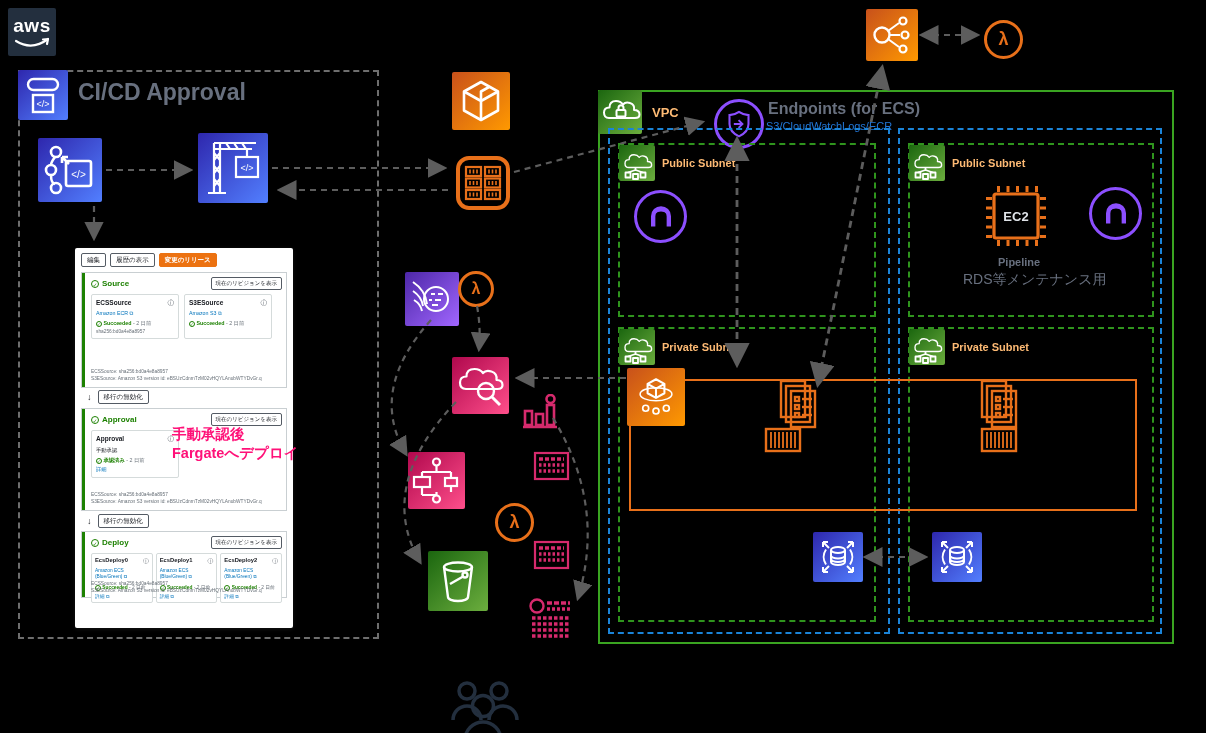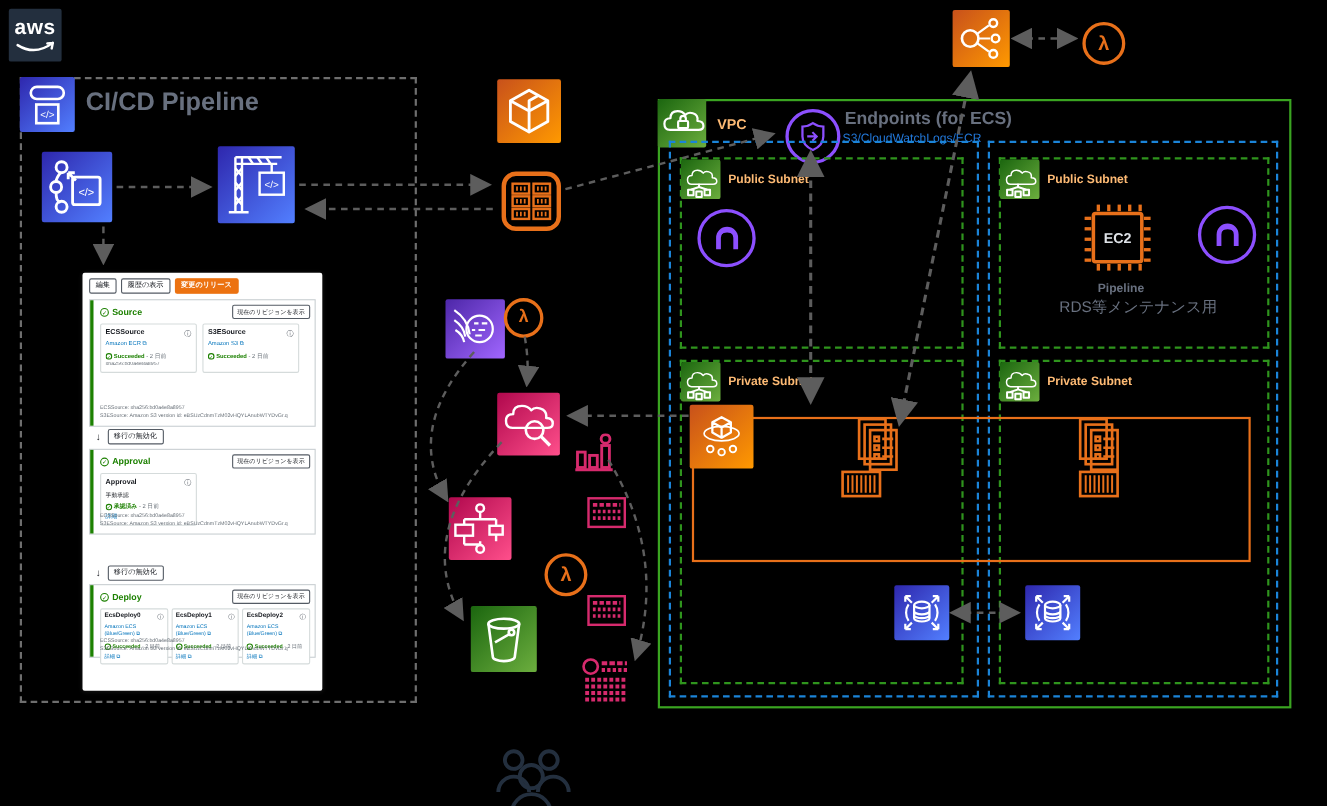--- a/index.html
+++ b/index.html
@@ -78,21 +78,21 @@
 </div>
 
 <div class="abs cicdbox"></div>
 <div class="sq g-blue" style="left:18px;top:70px;width:50px;height:50px">
   <svg width="50" height="50" viewBox="0 0 50 50">
     <rect x="10" y="9" width="30" height="11" rx="5.5" fill="none" stroke="#fff" stroke-width="2.4"></rect>
     <rect x="15" y="25" width="20" height="17" fill="none" stroke="#fff" stroke-width="2.4"></rect>
     <text x="25" y="37" font-size="9" fill="#fff" text-anchor="middle">&lt;/&gt;</text>
   </svg>
 </div>
-<div class="abs gray-title" style="left:78px;top:79px;font-size:23px;font-weight:600;">CI/CD Pipeline</div>
+<div class="abs gray-title" style="left:78px;top:79px;font-size:23px;font-weight:600;">CI/CD Approval</div>
 
 <div class="sq g-blue" style="left:38px;top:138px;width:64px;height:64px">
   <svg width="64" height="64" viewBox="0 0 64 64">
     <g stroke="#fff" stroke-width="2.6" fill="none">
       <circle cx="18" cy="14" r="5"></circle>
         <circle cx="13" cy="32" r="5"></circle>
         <circle cx="18" cy="50" r="5"></circle>
       <path d="M17,19 C14,23 13,26 13,27 M13,37 C13,43 14,45 17,46"></path>
       <path d="M31,26 L24,19 M24,19 h6 M24,19 v6"></path>
       <rect x="28" y="23" width="25" height="25" rx="2"></rect>
@@ -151,36 +151,40 @@
       <div>ECSSource: sha256:bd0a4e8a8957</div>
       <div>S3ESource: Amazon S3 version id: eBSUzCdnmTzM02vHQYLAnubWTYDvGr.q</div>
     </div>
   </div>
 
   <div class="trans" style="top:142px;">
     <span class="darr">↓</span>
     <span class="cbtn">移行の無効化</span>
   </div>
 
-  <div class="stage" style="top:160px;height:78px;">
+  <div class="stage" style="top:160px;height:103px;">
     <div class="stage-hd">
       <span class="scheck">✓</span>
       <span class="sname">Approval</span>
       <span class="rev">現在のリビジョンを表示</span>
     </div>
     <div class="cards">
       <div class="card">
         <div class="ct">
             <span>Approval</span>
             <span class="info">ⓘ</span>
           </div>
         <div class="cs" style="color:#16191f">手動承認</div>
         <div class="cs"><span class="okc">✓</span> <span class="grn">承認済み</span> <span>- 2 日前</span></div>
         <div class="clink">詳細</div>
       </div>
+    </div>
+    <div class="annot">
+      <div>手動承認後</div>
+      <div>Fargateへデプロイ</div>
     </div>
     <div class="sfoot">
       <div>ECSSource: sha256:bd0a4e8a8957</div>
       <div>S3ESource: Amazon S3 version id: eBSUzCdnmTzM02vHQYLAnubWTYDvGr.q</div>
     </div>
   </div>
 
   <div class="trans" style="top:266px;">
     <span class="darr">↓</span>
     <span class="cbtn">移行の無効化</span>

